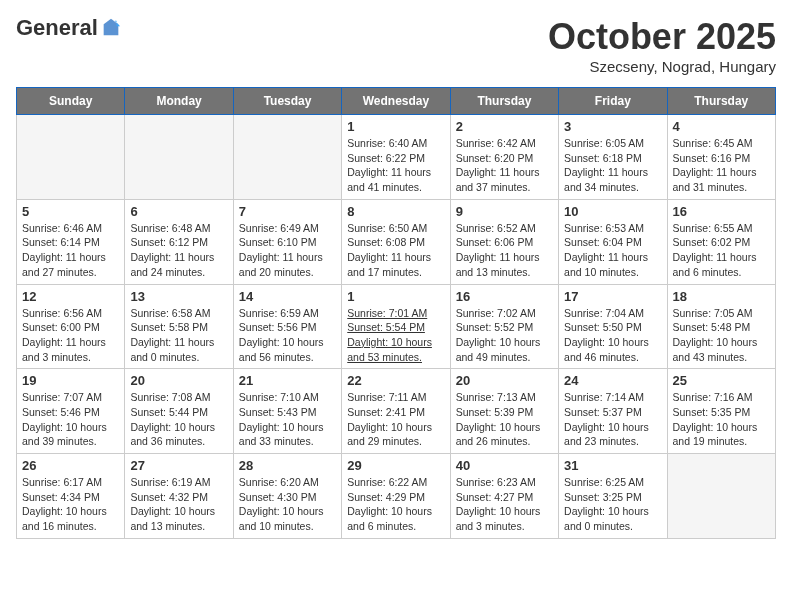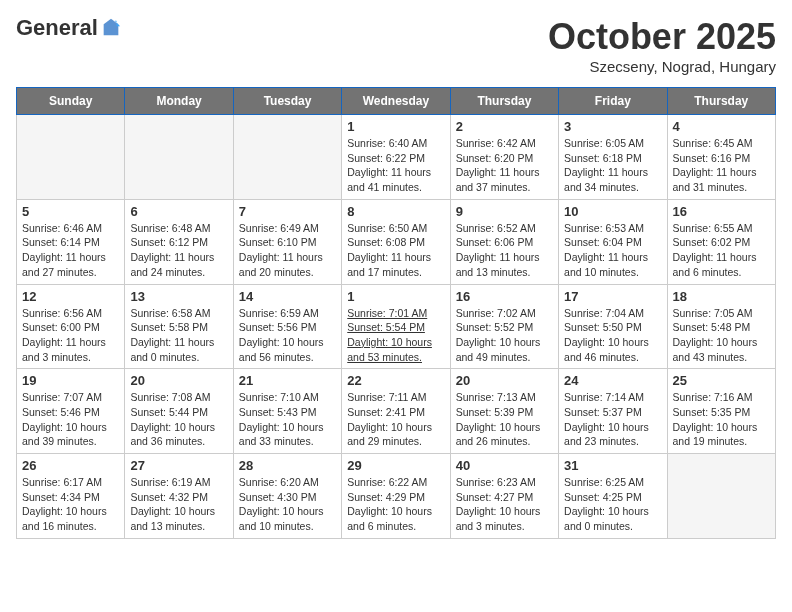--- a/index.html
+++ b/index.html
@@ -334,20 +334,20 @@
         <td>
           <span class="day-number">40</span>
           <div class="day-info" style="white-space: pre-line;">Sunrise: 6:23 AM
 Sunset: 4:27 PM
 Daylight: 10 hours
 and 3 minutes.</div>
         </td>
         <td>
           <span class="day-number">31</span>
           <div class="day-info" style="white-space: pre-line;">Sunrise: 6:25 AM
-Sunset: 4:25 PM
+Sunset: 3:25 PM
 Daylight: 10 hours
 and 0 minutes.</div>
         </td>
         <td class="empty"></td>
       </tr>
     </tbody>
 </table>
 
 </body></html>

